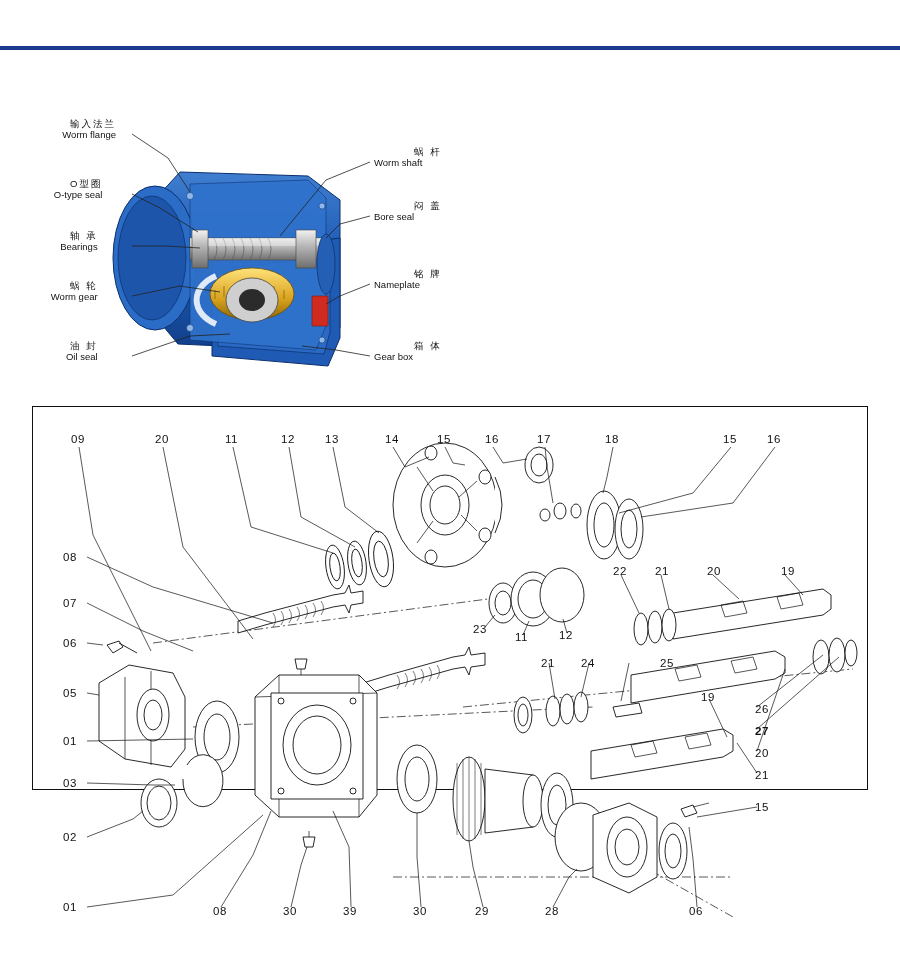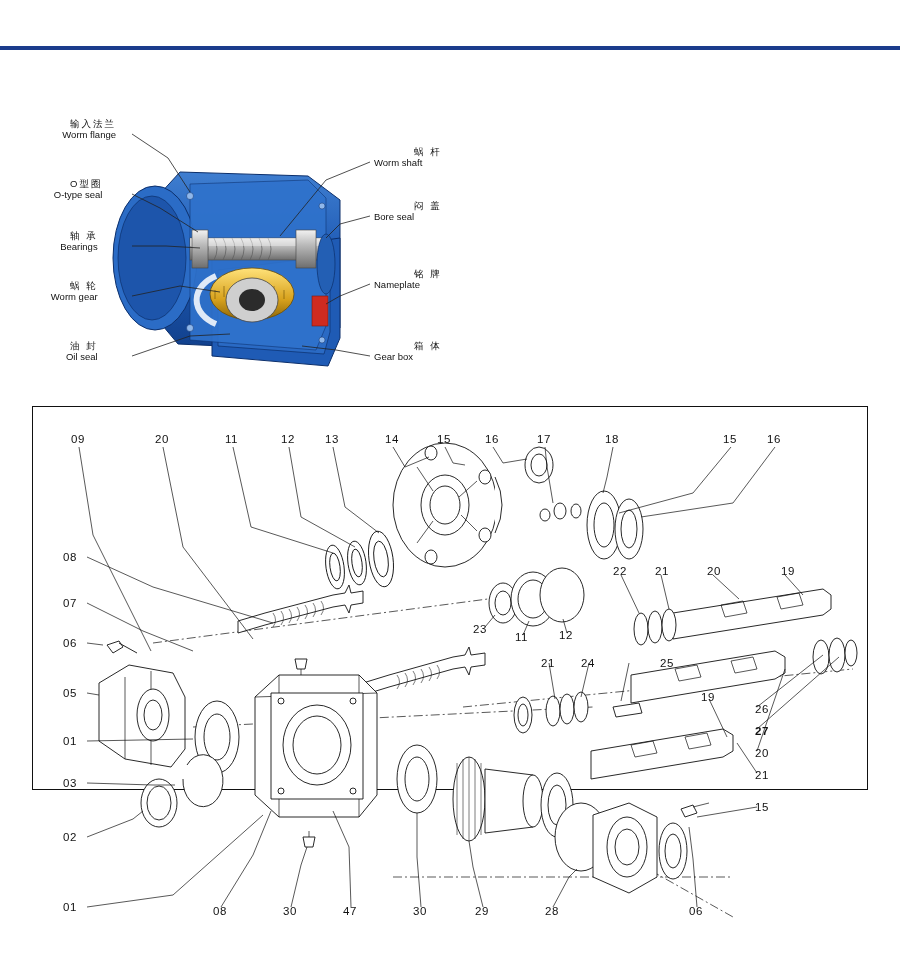--- a/index.html
+++ b/index.html
@@ -481,21 +481,21 @@
   <div class="num" style="left:30px;top:190px;">07</div>
   <div class="num" style="left:30px;top:230px;">06</div>
   <div class="num" style="left:30px;top:280px;">05</div>
   <div class="num" style="left:30px;top:328px;">01</div>
   <div class="num" style="left:30px;top:370px;">03</div>
   <div class="num" style="left:30px;top:424px;">02</div>
   <div class="num" style="left:30px;top:494px;">01</div>
 
   <div class="num" style="left:180px;top:498px;">08</div>
   <div class="num" style="left:250px;top:498px;">30</div>
-  <div class="num" style="left:310px;top:498px;">47</div>
+  <div class="num" style="left:310px;top:498px;">39</div>
   <div class="num" style="left:380px;top:498px;">30</div>
   <div class="num" style="left:442px;top:498px;">29</div>
   <div class="num" style="left:512px;top:498px;">28</div>
   <div class="num" style="left:656px;top:498px;">06</div>
 
   <div class="num" style="left:580px;top:158px;">22</div>
   <div class="num" style="left:622px;top:158px;">21</div>
   <div class="num" style="left:674px;top:158px;">20</div>
   <div class="num" style="left:748px;top:158px;">19</div>
   <div class="num" style="left:668px;top:284px;">19</div>

